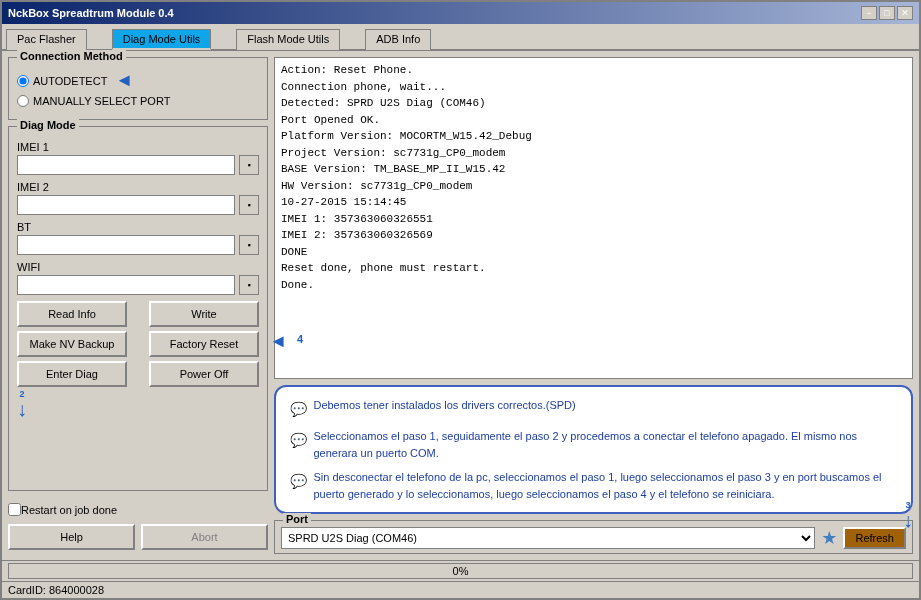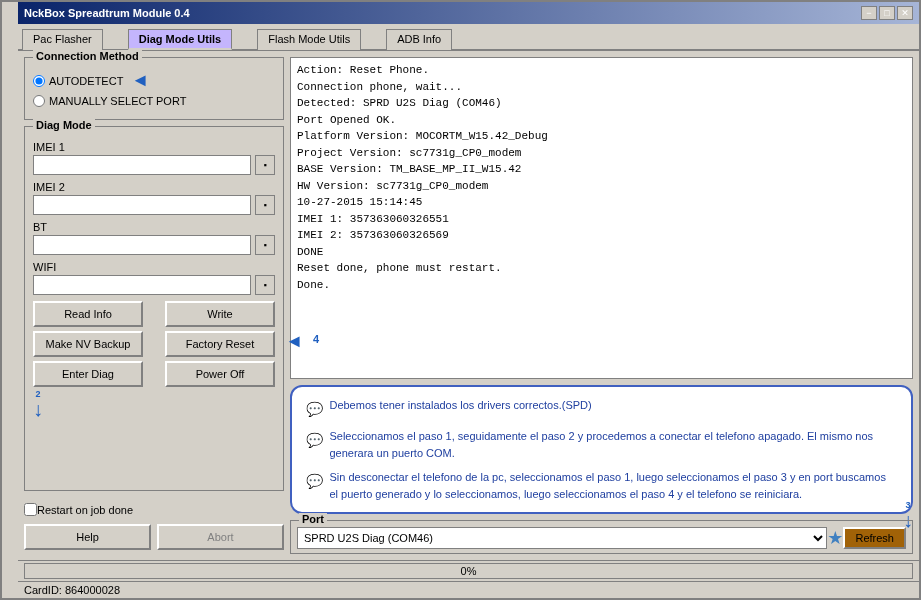--- a/index.html
+++ b/index.html
@@ -11,21 +11,20 @@
       height: 600px;
       overflow: hidden;
     }
     .window {
       width: 921px;
       height: 600px;
       background: #d4d0c8;
       border: 2px solid #808080;
       display: flex;
       flex-direction: column;
-      padding-left: 16px;
     }
     .title-bar {
       background: linear-gradient(to right, #0a246a, #a6b5d7);
       color: white;
       padding: 3px 6px;
       display: flex;
       align-items: center;
       justify-content: space-between;
       height: 22px;
     }
@@ -60,23 +59,23 @@
       border: 1px solid #808080;
       border-bottom: none;
       background: #d4d0c8;
       cursor: pointer;
       font-size: 11px;
       margin-right: 2px;
       position: relative;
       top: 1px;
     }
     .tab.active {
-      background: #c4b5fd;
+      background: #0ea5e9;
       border-bottom: 2px solid #d4d0c8;
-      font-weight: bold;
+      font-weight: normal;
       z-index: 1;
     }
     .main-content {
       display: flex;
       flex: 1;
       padding: 6px;
       gap: 6px;
     }
     .left-panel {
       width: 260px;
@@ -411,21 +410,21 @@
         </div>
       </div>
 
       <div style="position:relative;">
         <div style="position:absolute; right:0; top:-20px; display:flex; flex-direction:column; align-items:center; color:#2060c0;">
           <span style="font-size:9px; font-weight:bold;">3</span>
           <span style="font-size:20px; line-height:1;">↓</span>
         </div>
         <div style="border: 1px solid #808080; padding: 4px 6px; position:relative;">
           <span style="position:absolute; top:-8px; left:8px; background:#d4d0c8; padding:0 3px; font-size:11px; font-weight:bold;">Port</span>
-          <div style="display:flex; align-items:center; margin-top:2px;">
+          <div style="display:flex; align-items:center; gap:6px; margin-top:2px;">
             <select style="flex:1; height:22px; border:1px solid #808080; background:white; font-size:11px; padding:0 2px;">
               <option value="SPRD U2S Diag (COM46)">SPRD U2S Diag (COM46)</option>
             </select>
             <span style="color:#4080c0; font-size:18px;">★</span>
             <button class="refresh-btn">Refresh</button>
           </div>
         </div>
       </div>
 
     </div>

